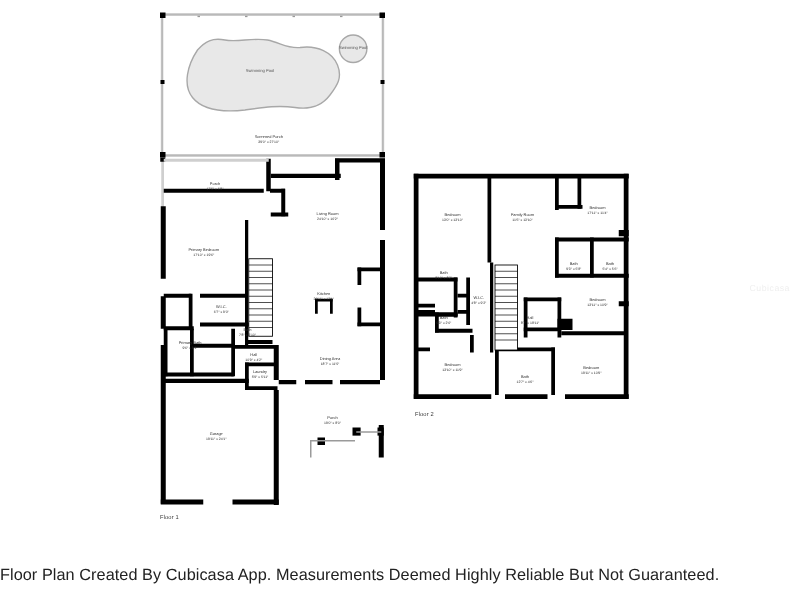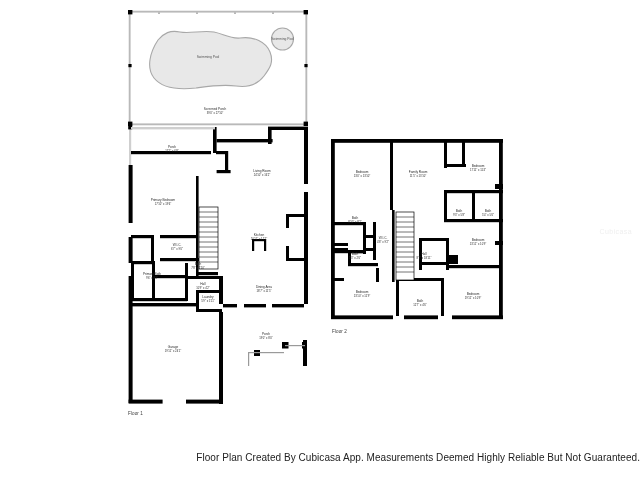--- a/index.html
+++ b/index.html
@@ -7,22 +7,22 @@
     width:640px;height:480px;overflow:hidden;position:relative;
     font-family:"Liberation Sans", sans-serif;
     color:#1a1a1a;
   }
   #plan-canvas{position:absolute;left:0;top:0;width:640px;height:480px;}
   .wm{
     position:absolute;right:8px;top:228px;font-size:7px;color:#efefef;
     letter-spacing:.4px;user-select:none;
   }
   .footer{
-    position:absolute;left:0;right:0;top:452px;text-align:right;
-    font-size:10px;color:#222;letter-spacing:.05px;
+    position:absolute;left:0;right:0;top:452px;text-align:left;
+    font-size:13px;color:#222;letter-spacing:.05px;
   }
   .floor-tag{
     position:absolute;font-size:4.6px;color:#3a3a3a;letter-spacing:.1px;
   }
   #floor1-tag{left:128px;top:411px;}
   #floor2-tag{left:332px;top:329px;}
   svg text{font-family:"Liberation Sans", sans-serif;fill:#2b2b2b;}
   .rm-name{font-size:3.15px;text-anchor:middle;}
   .rm-dim{font-size:2.75px;text-anchor:middle;}
   .pool-name{font-size:3.3px;text-anchor:middle;fill:#555;}

